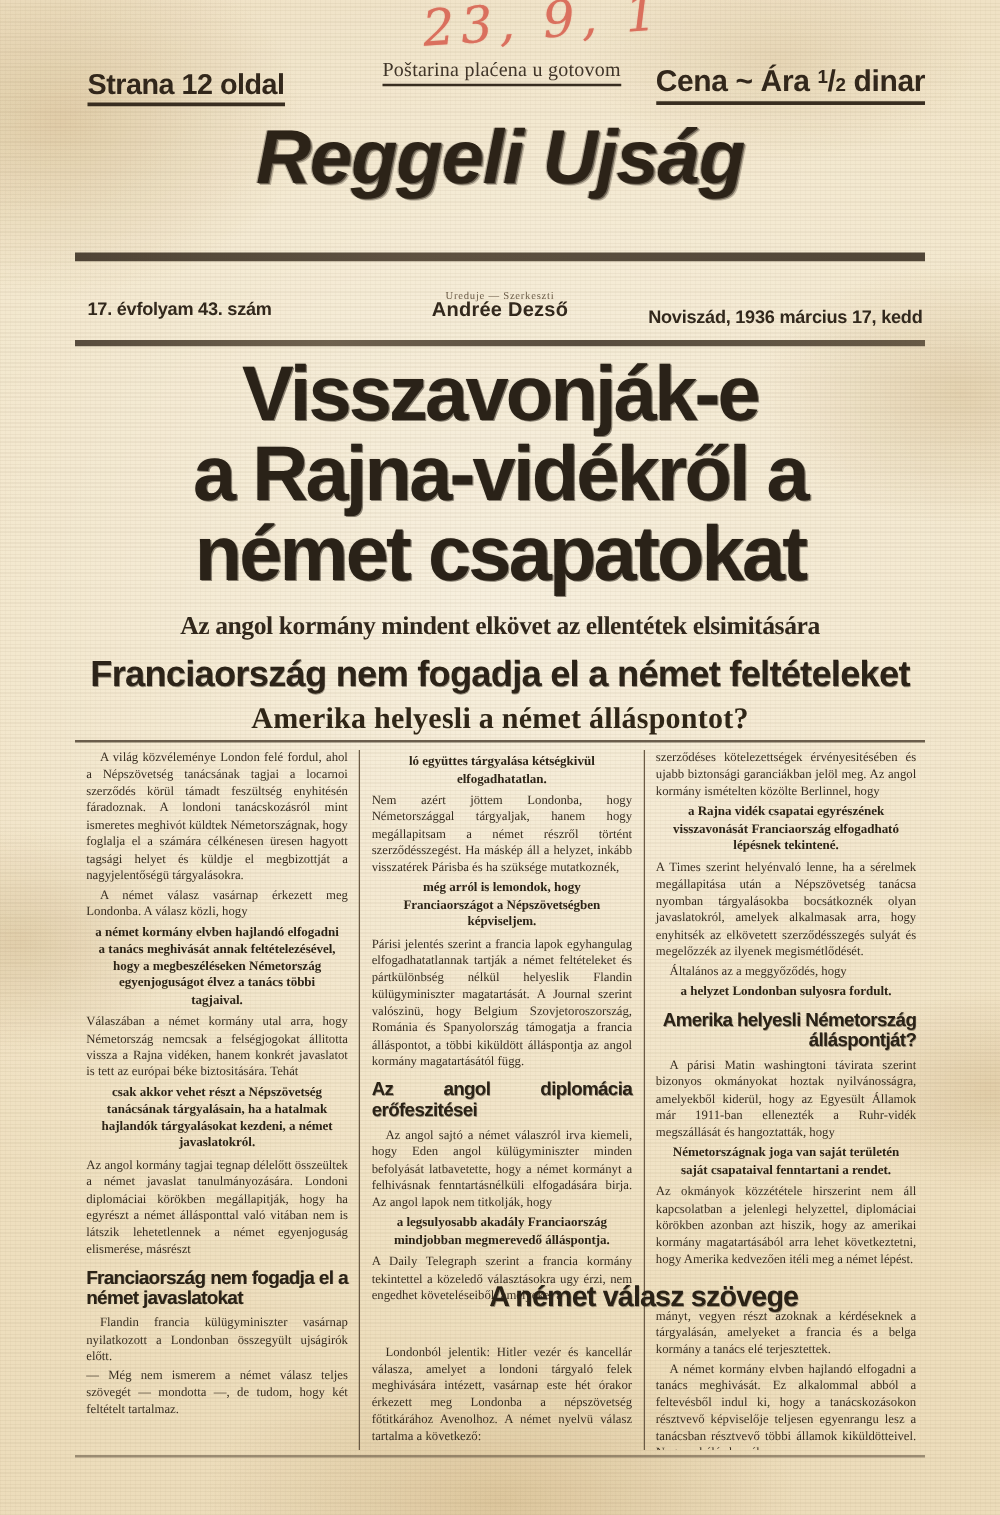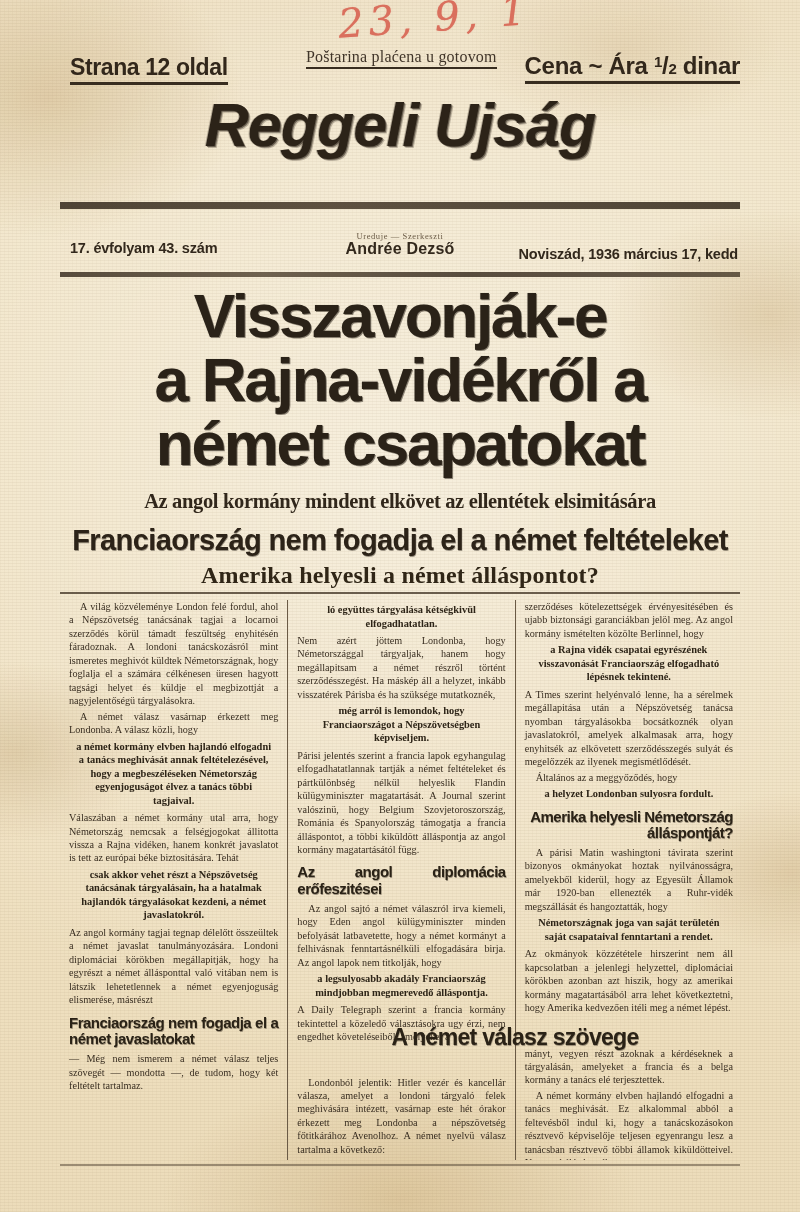--- a/index.html
+++ b/index.html
@@ -363,20 +363,21 @@
 
     <div class="columns" id="columns">
         <div class="col">
           <p class="">A világ közvéleménye London felé fordul, ahol a Népszövetség tanácsának tagjai a locarnoi szerződés körül támadt feszültség enyhitésén fáradoznak. A londoni tanácskozásról mint ismeretes meghivót küldtek Németországnak, hogy foglalja el a számára célkénesen üresen hagyott tagsági helyet és küldje el megbizottját a nagyjelentőségü tárgyalásokra.</p>
           <p class="">A német válasz vasárnap érkezett meg Londonba. A válasz közli, hogy</p>
           <p class="pull">a német kormány elvben hajlandó elfogadni a tanács meghivását annak feltételezésével, hogy a megbeszéléseken Németország egyenjoguságot élvez a tanács többi tagjaival.</p>
           <p class="noind">Válaszában a német kormány utal arra, hogy Németország nemcsak a felségjogokat állitotta vissza a Rajna vidéken, hanem konkrét javaslatot is tett az európai béke biztositására. Tehát</p>
           <p class="pull">csak akkor vehet részt a Népszövetség tanácsának tárgyalásain, ha a hatalmak hajlandók tárgyalásokat kezdeni, a német javaslatokról.</p>
           <p class="noind">Az angol kormány tagjai tegnap délelőtt összeültek a német javaslat tanulmányozására. Londoni diplomáciai körökben megállapitják, hogy ha egyrészt a német állásponttal való vitában nem is látszik lehetetlennek a német egyenjoguság elismerése, másrészt</p>
           <div class="subhead">Franciaország nem fogadja el a német javaslatokat</div>
+          <p class="">Flandin francia külügyminiszter vasárnap nyilatkozott a Londonban összegyült ujságirók előtt.</p>
           <p class="noind">— Még nem ismerem a német válasz teljes szövegét — mondotta —, de tudom, hogy két feltételt tartalmaz.</p>
         </div>
         <div class="col">
           <p class="pull">ló együttes tárgyalása kétségkivül elfogadhatatlan.</p>
           <p class="noind">Nem azért jöttem Londonba, hogy Németországgal tárgyaljak, hanem hogy megállapitsam a német részről történt szerződésszegést. Ha máskép áll a helyzet, inkább visszatérek Párisba és ha szüksége mutatkoznék,</p>
           <p class="pull">még arról is lemondok, hogy Franciaországot a Népszövetségben képviseljem.</p>
           <p class="noind">Párisi jelentés szerint a francia lapok egyhangulag elfogadhatatlannak tartják a német feltételeket és pártkülönbség nélkül helyeslik Flandin külügyminiszter magatartását. A Journal szerint valószinü, hogy Belgium Szovjetoroszország, Románia és Spanyolország támogatja a francia álláspontot, a többi kiküldött álláspontja az angol kormány magatartásától függ.</p>
           <div class="subhead">Az angol diplomácia erőfeszitései</div>
           <p class="">Az angol sajtó a német válaszról irva kiemeli, hogy Eden angol külügyminiszter minden befolyását latbavetette, hogy a német kormányt a felhivásnak fenntartásnélküli elfogadására birja. Az angol lapok nem titkolják, hogy</p>
           <p class="pull">a legsulyosabb akadály Franciaország mindjobban megmerevedő álláspontja.</p>
@@ -385,21 +386,21 @@
           <p class="">Londonból jelentik: Hitler vezér és kancellár válasza, amelyet a londoni tárgyaló felek meghivására intézett, vasárnap este hét órakor érkezett meg Londonba a népszövetség főtitkárához Avenolhoz. A német nyelvü válasz tartalma a következő:</p>
           <p class="">„Igazolom március 14-én kelt táviratuknak vételét, amelyben arról értesit, hogy a Népszövetség tanácsa meghivja a német kor-</p>
         </div>
         <div class="col">
           <p class="noind">szerződéses kötelezettségek érvényesitésében és ujabb biztonsági garanciákban jelöl meg. Az angol kormány ismételten közölte Berlinnel, hogy</p>
           <p class="pull">a Rajna vidék csapatai egyrészének visszavonását Franciaország elfogadható lépésnek tekintené.</p>
           <p class="noind">A Times szerint helyénvaló lenne, ha a sérelmek megállapitása után a Népszövetség tanácsa nyomban tárgyalásokba bocsátkoznék olyan javaslatokról, amelyek alkalmasak arra, hogy enyhitsék az elkövetett szerződésszegés sulyát és megelőzzék az ilyenek megismétlődését.</p>
           <p class="">Általános az a meggyőződés, hogy</p>
           <p class="pull">a helyzet Londonban sulyosra fordult.</p>
           <div class="subhead right">Amerika helyesli Németország álláspontját?</div>
-          <p class="">A párisi Matin washingtoni távirata szerint bizonyos okmányokat hoztak nyilvánosságra, amelyekből kiderül, hogy az Egyesült Államok már 1920-ban ellenezték a Ruhr-vidék megszállását és hangoztatták, hogy</p>
+          <p class="">A párisi Matin washingtoni távirata szerint bizonyos okmányokat hoztak nyilvánosságra, amelyekből kiderül, hogy az Egyesült Államok már 1911-ban ellenezték a Ruhr-vidék megszállását és hangoztatták, hogy</p>
           <p class="pull">Németországnak joga van saját területén saját csapataival fenntartani a rendet.</p>
           <p class="noind">Az okmányok közzététele hirszerint nem áll kapcsolatban a jelenlegi helyzettel, diplomáciai körökben azonban azt hiszik, hogy az amerikai kormány magatartásából arra lehet következtetni, hogy Amerika kedvezően itéli meg a német lépést.</p>
           <div style="height: 30px;"></div>
           <p class="noind">mányt, vegyen részt azoknak a kérdéseknek a tárgyalásán, amelyeket a francia és a belga kormány a tanács elé terjesztettek.</p>
           <p class="">A német kormány elvben hajlandó elfogadni a tanács meghivását. Ez alkalommal abból a feltevésből indul ki, hogy a tanácskozásokon résztvevő képviselője teljesen egyenrangu lesz a tanácsban résztvevő többi államok kiküldötteivel. Nagyon hálás lennék,</p>
         </div>
       </div>
 
     <div class="span-head">A német válasz szövege</div>
 

